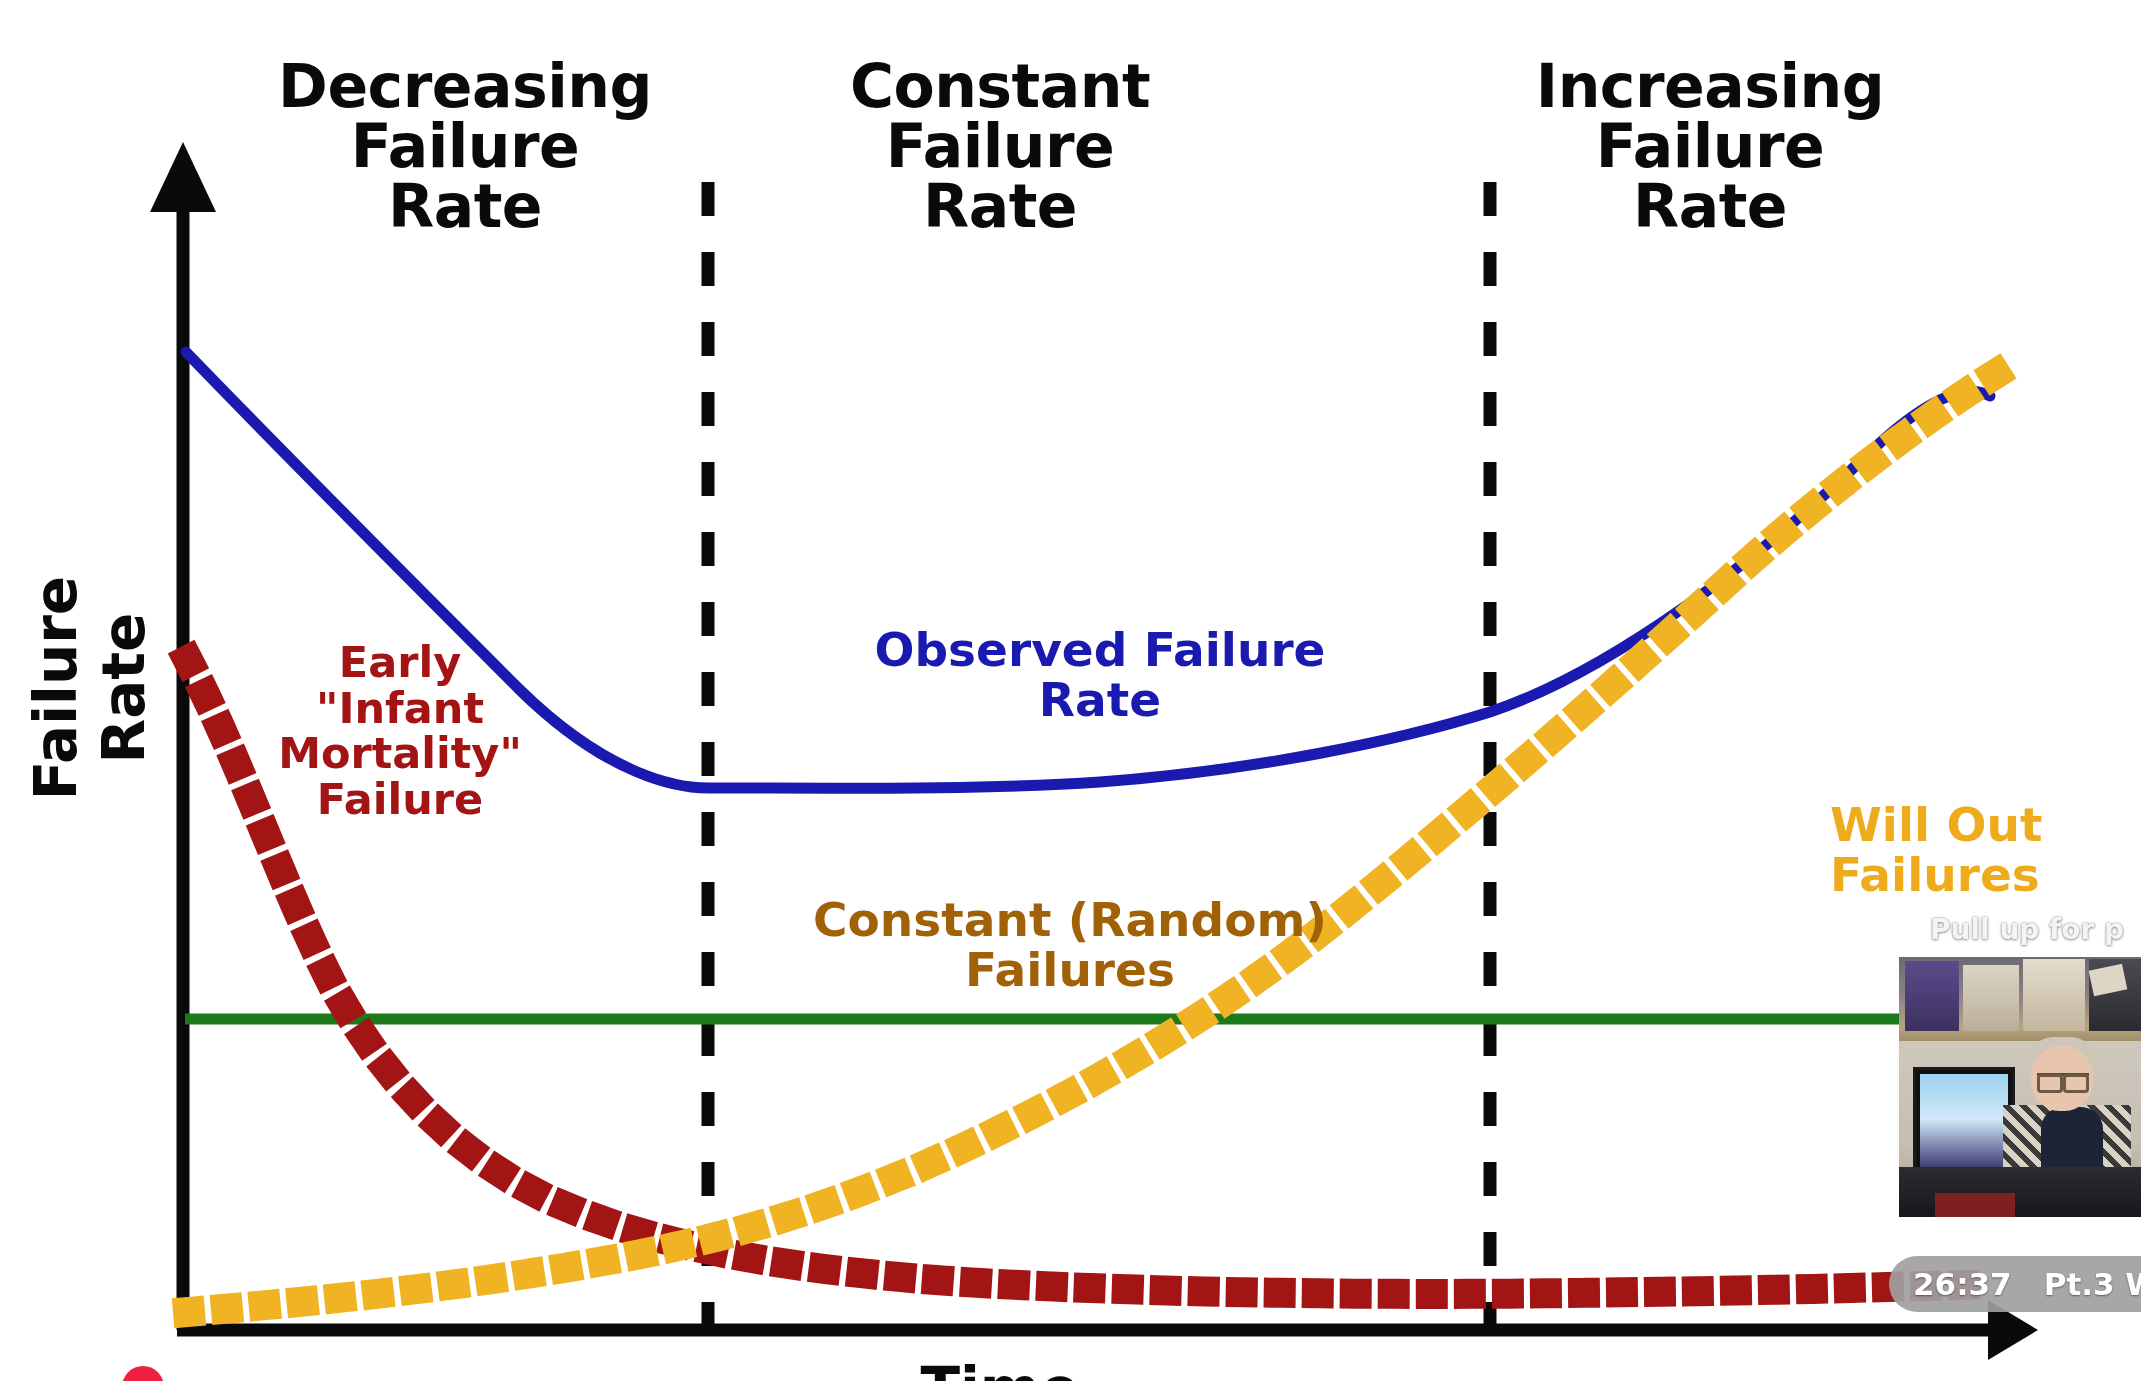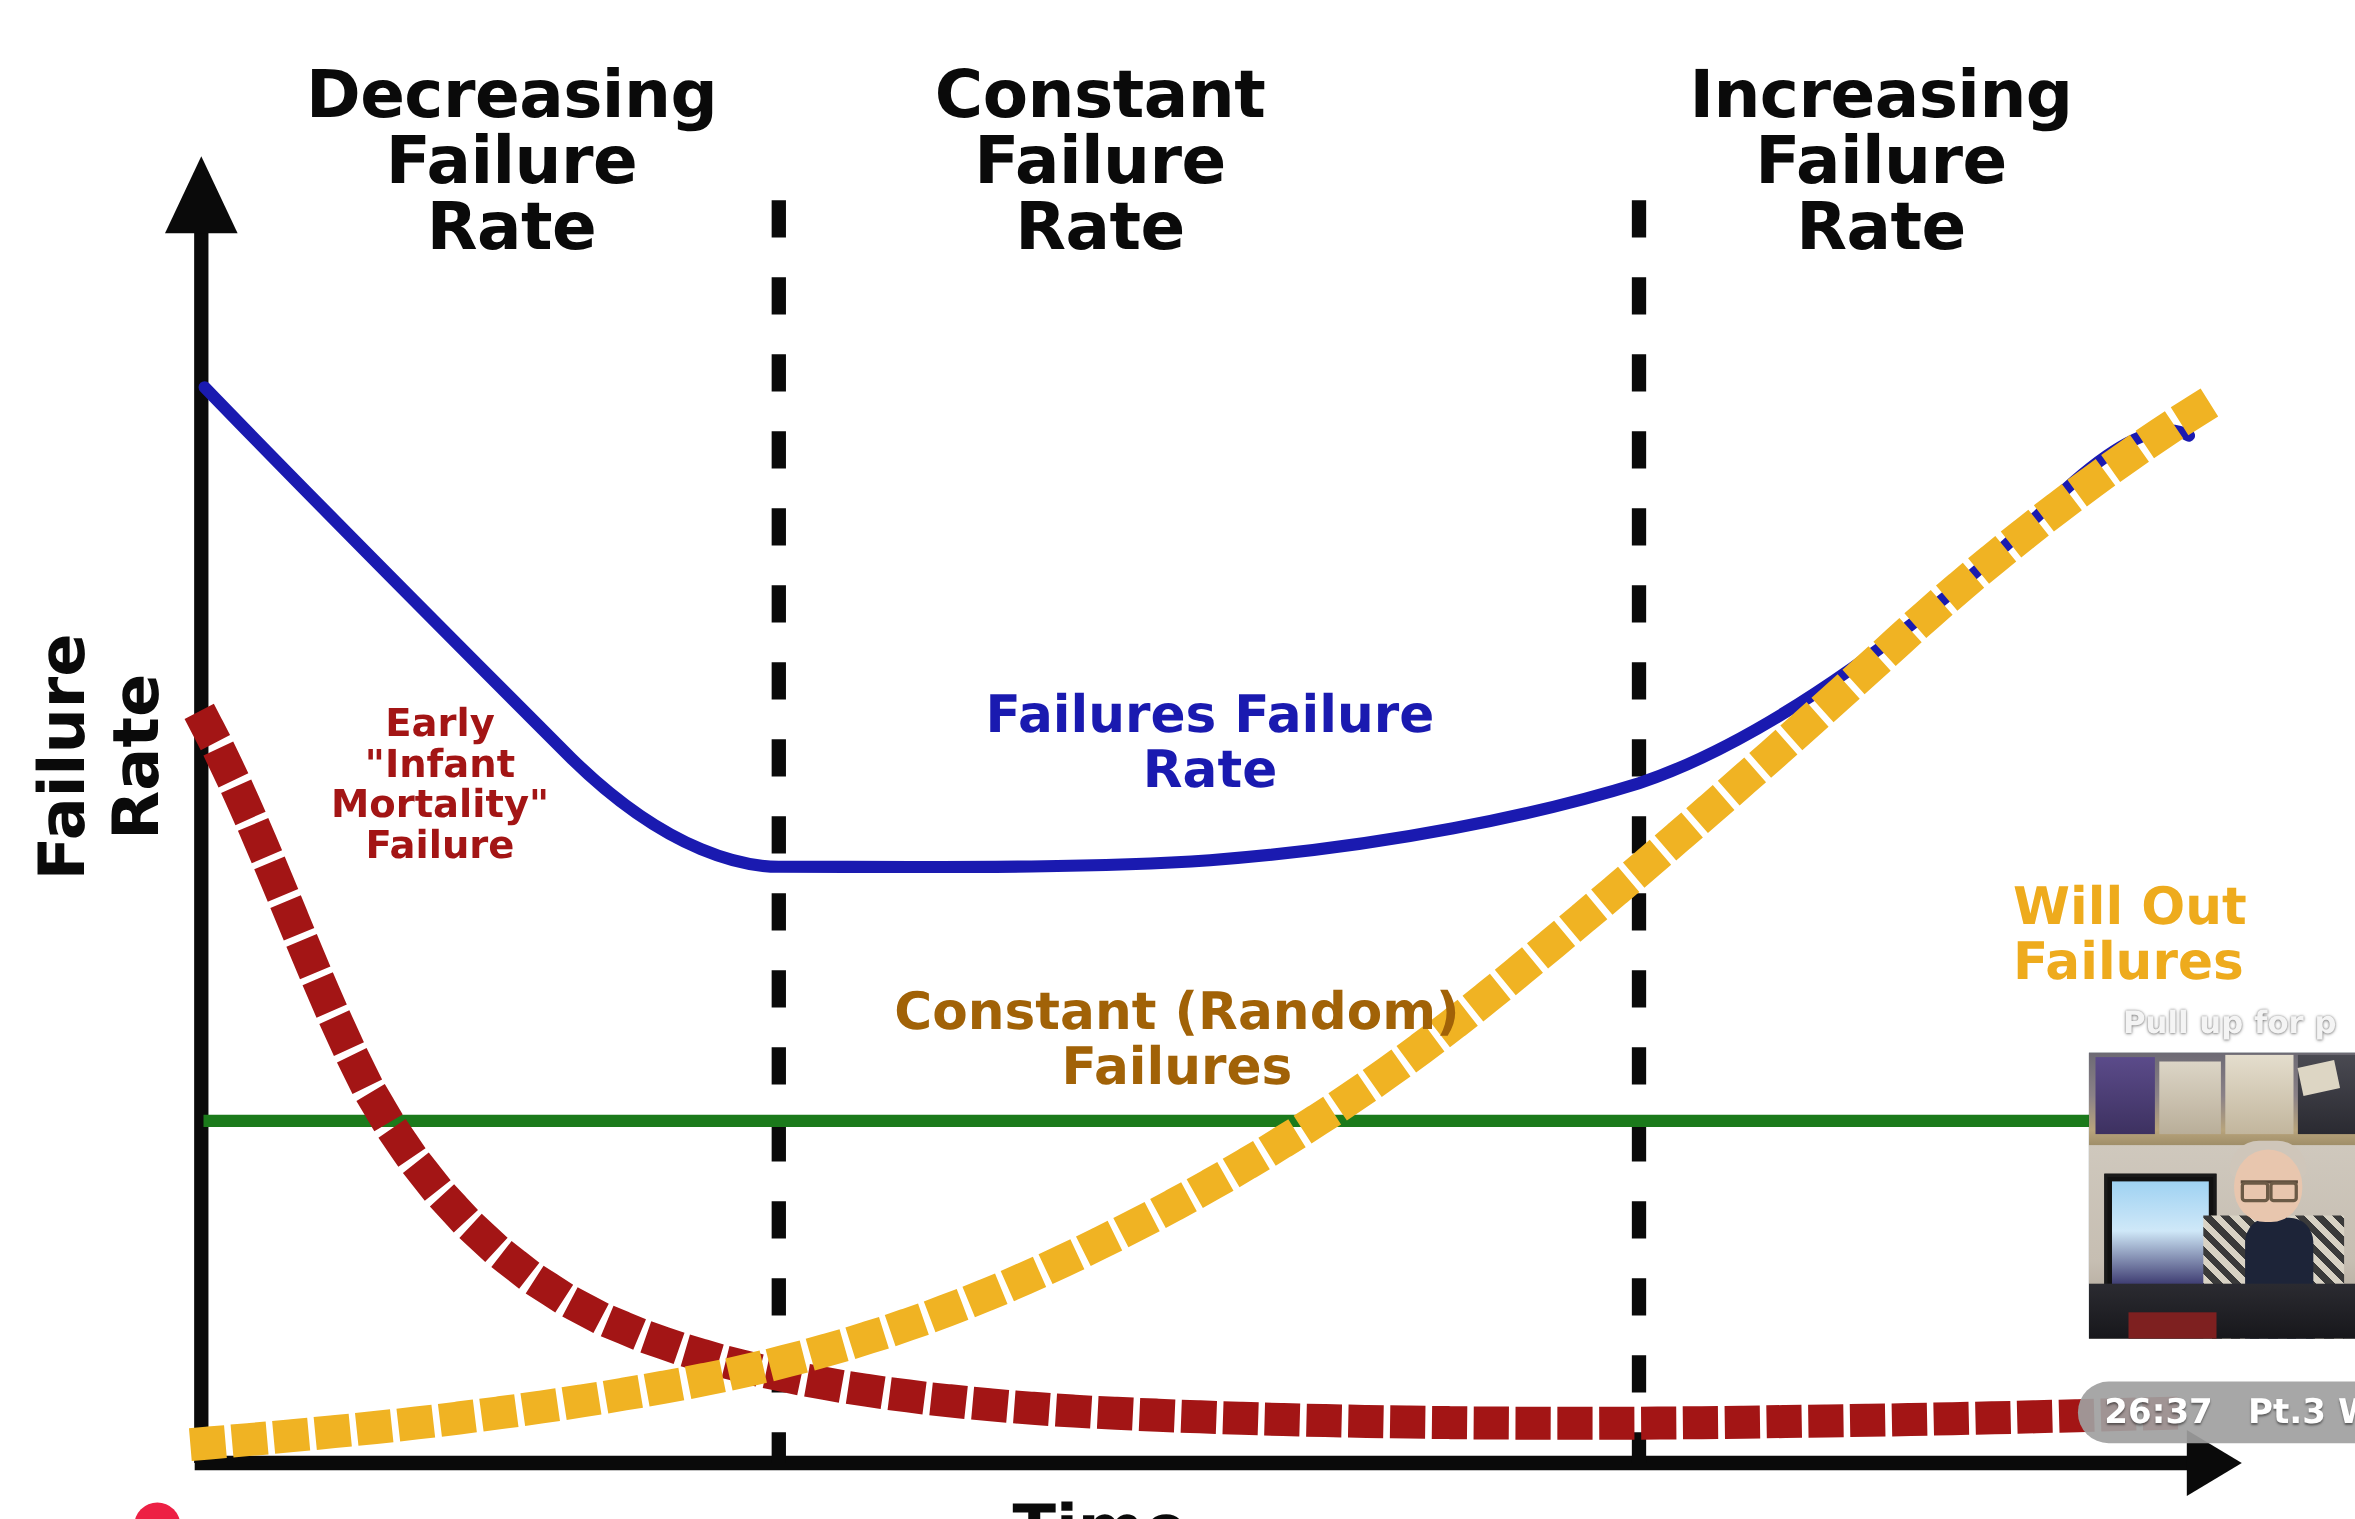--- a/index.html
+++ b/index.html
@@ -65,21 +65,21 @@
   }
   .curve-label {
     position: absolute;
     font-weight: bold;
     line-height: 1.06;
     white-space: pre-line;
     text-align: center;
   }
   .lbl-early {
     left: 190px; top: 640px; width: 420px;
-    font-size: 35px;
+    font-size: 43px;
     color: #a31515;
     text-align: center;
   }
   .lbl-observed {
     left: 820px; top: 625px; width: 560px;
     font-size: 47px;
     color: #1a1ab0;
   }
   .lbl-constant {
     left: 790px; top: 895px; width: 560px;
@@ -243,21 +243,21 @@
 Failure
 Rate</div>
 
   <div class="ylabel">Failure Rate</div>
   <div class="xlabel">Time</div>
 
   <div class="curve-label lbl-early">Early
 "Infant
 Mortality"
 Failure</div>
-  <div class="curve-label lbl-observed">Failures Failure
+  <div class="curve-label lbl-observed">Observed Failure
 Rate</div>
   <div class="curve-label lbl-constant">Constant (Random)
 Failures</div>
   <div class="curve-label lbl-wearout">Will Out
 Failures</div>
 
   <div id="pip-hint">Pull up for p</div>
 
   <div id="pip">
     <div class="pip-shelf">

